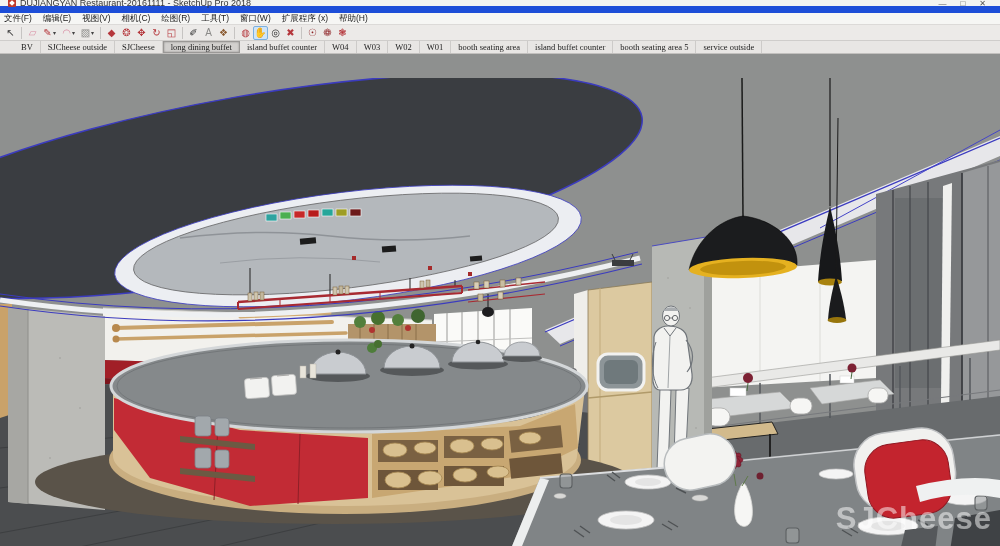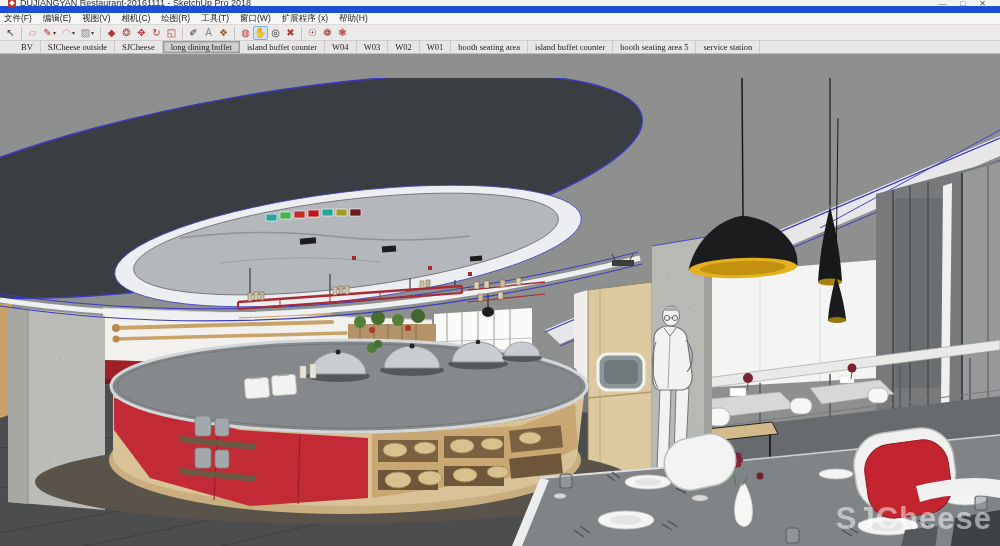--- a/index.html
+++ b/index.html
@@ -102,21 +102,21 @@
     <span class="tab">SJCheese</span>
     <span class="tab active">long dining buffet</span>
     <span class="tab">island buffet counter</span>
     <span class="tab">W04</span>
     <span class="tab">W03</span>
     <span class="tab">W02</span>
     <span class="tab">W01</span>
     <span class="tab">booth seating area</span>
     <span class="tab">island buffet counter</span>
     <span class="tab">booth seating area 5</span>
-    <span class="tab">service station</span>
+    <span class="tab">service outside</span>
   </div>
 
   <div class="viewport">
     <svg width="1000" height="473" viewBox="0 0 1000 473">
 
       <rect x="0" y="0" width="1000" height="473" fill="#8e908f"></rect>
 
       <g>
         <polygon points="545,252 1000,58 1000,78 560,266" fill="#e7e7ea"></polygon>
         <line x1="545" y1="254" x2="1000" y2="60" stroke="#3b3bbf" stroke-width="1.2"></line>

